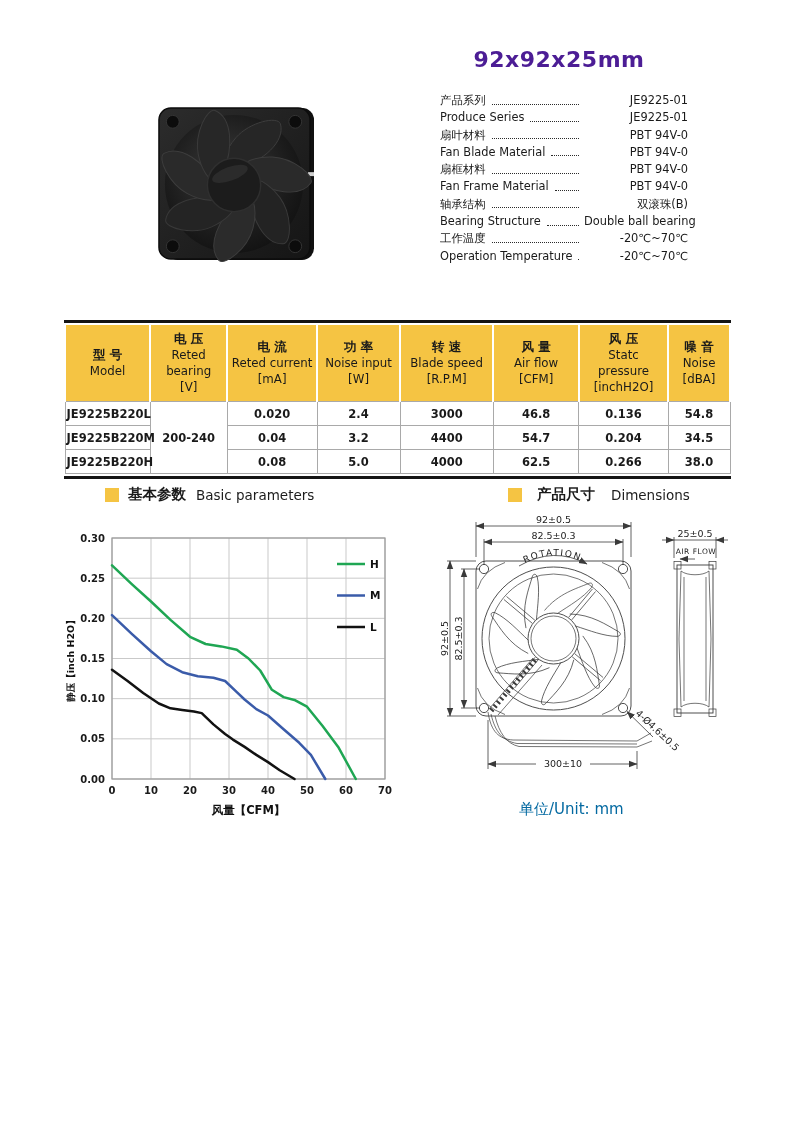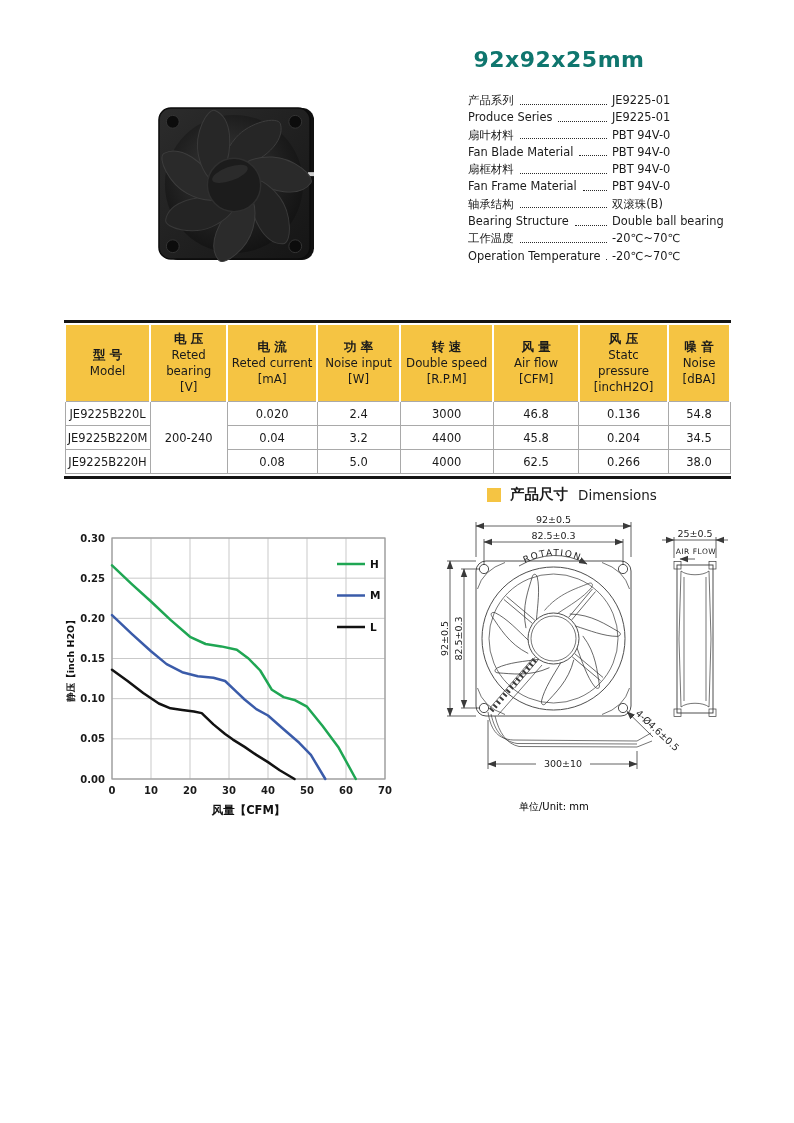--- a/index.html
+++ b/index.html
@@ -1,47 +1,47 @@
 <!DOCTYPE html>
 <html style="--accent: #F5C443;"><head>
 <meta charset="utf-8">
 <style>
   html,body{margin:0;padding:0;background:#9a9a9a;}
   .page{position:relative;width:794px;height:1123px;margin:0 auto;background:#fff;
         font-family:"DejaVu Sans","Liberation Sans",sans-serif;color:#1a1a1a;overflow:hidden;}
 
   .title{position:absolute;left:440px;top:47px;width:238px;text-align:center;
-         font-size:22px;font-weight:bold;letter-spacing:.5px;color:#0f766e;}
+         font-size:22px;font-weight:bold;letter-spacing:.5px;color:#4c1d95;}
 
   .fan-photo{position:absolute;left:156px;top:105px;width:158px;height:158px;}
 
-  .spec-list{position:absolute;left:468px;top:94px;width:248px;}
+  .spec-list{position:absolute;left:440px;top:94px;width:248px;}
   .spec-row{display:flex;align-items:flex-end;font-size:11.4px;line-height:12.5px;margin-bottom:4.8px;}
   .spec-label{white-space:nowrap;}
   .spec-dots{flex:1;border-bottom:1.7px dotted #2b2b2b;margin:0 5px 2px 6px;}
-  .spec-value{width:104px;white-space:nowrap;}
+  .spec-value{width:104px;white-space:nowrap;text-align:right;}
 
   .spec-table-wrap{position:absolute;left:64px;top:320px;width:667px;
                    border-top:3.5px solid #141414;border-bottom:3.5px solid #141414;padding:2px 0;}
   table.spec{width:100%;border-collapse:collapse;table-layout:fixed;}
   table.spec th{background:var(--accent,#F5C443);border-left:2.5px solid #fff;border-right:2.5px solid #fff;
                 border-bottom:1px solid #a9a9a9;font-weight:normal;padding:6px 1px;vertical-align:middle;}
   table.spec th .cn{font-weight:bold;font-size:12.5px;line-height:16px;}
   table.spec th .en{font-size:11.8px;line-height:16px;}
   table.spec th .unit{font-size:11.8px;line-height:16px;}
-  table.spec td{border:1px solid #a9a9a9;text-align:center;font-size:11.5px;height:21px;background:#fff;}
+  table.spec td{border:1px solid #a9a9a9;text-align:center;font-size:11.5px;height:21px;background:#fff;font-weight:bold;}
 
   .section-heading{position:absolute;display:flex;align-items:center;}
   .section-heading .sq{width:14px;height:14px;background:var(--accent,#F5C443);margin-right:9px;}
   .section-heading .cn{font-weight:bold;font-size:14.5px;}
   .section-heading .en{font-size:13.5px;margin-left:10px;color:#1c1c1c;}
 
   .chart-wrap{position:absolute;left:62px;top:527px;width:350px;height:302px;}
   .drawing-wrap{position:absolute;left:441px;top:513px;width:362px;height:300px;}
-  .unit-caption{position:absolute;left:519px;top:800px;font-size:10px;color:#000000;text-align:right;}
+  .unit-caption{position:absolute;left:519px;top:800px;font-size:15px;color:#0369a1;text-align:right;}
 
   .ln{fill:none;stroke:#3a3a3a;stroke-width:0.9;}
   .lnthin{fill:none;stroke:#3a3a3a;stroke-width:0.7;}
   .dim{fill:none;stroke:#3a3a3a;stroke-width:0.8;}
   .dimtxt{font-size:9.5px;fill:#222;}
   svg text{font-family:"DejaVu Sans","Liberation Sans",sans-serif;}
 </style>
 </head>
 <body>
 
@@ -175,21 +175,21 @@
               <div class="en">Reted current</div>
               <div class="unit">[mA]</div>
             </th>
             <th>
               <div class="cn">功 率</div>
               <div class="en">Noise input</div>
               <div class="unit">[W]</div>
             </th>
             <th>
               <div class="cn">转 速</div>
-              <div class="en">Double speed</div>
+              <div class="en">Blade speed</div>
               <div class="unit">[R.P.M]</div>
             </th>
             <th>
               <div class="cn">风 量</div>
               <div class="en">Air flow</div>
               <div class="unit">[CFM]</div>
             </th>
             <th>
               <div class="cn">风 压</div>
               <div class="en">Statc pressure</div>
@@ -211,38 +211,43 @@
             <td>3000</td>
             <td>46.8</td>
             <td>0.136</td>
             <td>54.8</td>
           </tr>
           <tr>
             <td>JE9225B220M</td>
             <td>0.04</td>
             <td>3.2</td>
             <td>4400</td>
-            <td>45.8</td>
+            <td>54.7</td>
             <td>0.204</td>
             <td>34.5</td>
           </tr>
           <tr>
             <td>JE9225B220H</td>
             <td>0.08</td>
             <td>5.0</td>
             <td>4000</td>
             <td>62.5</td>
             <td>0.266</td>
             <td>38.0</td>
           </tr>
         </tbody>
     </table>
   </div>
 
-  <div class="section-heading" style="left:487px;top:485px;">
+  <div class="section-heading" style="left:105px;top:485px;">
+    <span class="sq"></span>
+    <span class="cn">基本参数</span>
+    <span class="en">Basic parameters</span>
+  </div>
+  <div class="section-heading" style="left:508px;top:485px;gap:6px;">
     <span class="sq"></span>
     <span class="cn">产品尺寸</span>
     <span class="en">Dimensions</span>
   </div>
 
   <div class="chart-wrap">
     <svg id="perf-chart" viewBox="0 0 350 302" width="350" height="302">
         <line x1="50" y1="11" x2="50" y2="252" stroke="#c9c9c9" stroke-width="1"></line>
         <line x1="89" y1="11" x2="89" y2="252" stroke="#c9c9c9" stroke-width="1"></line>
         <line x1="128" y1="11" x2="128" y2="252" stroke="#c9c9c9" stroke-width="1"></line>

